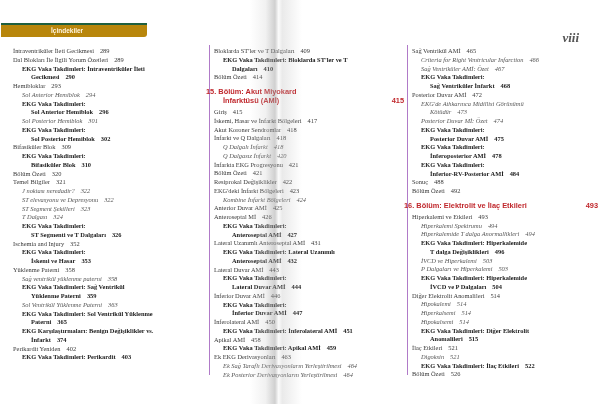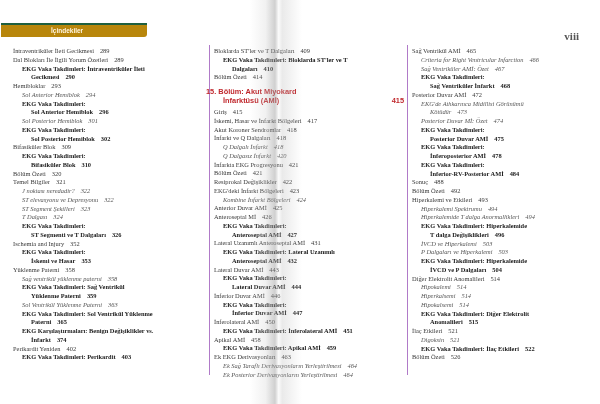--- a/index.html
+++ b/index.html
@@ -26,21 +26,21 @@
     border-top: 2px solid #1f5f3f;
     border-bottom-right-radius: 3px;
   }
   .header-title {
     position: absolute; left: 50px; top: 0px;
     font-family: "Liberation Sans", "DejaVu Sans", sans-serif;
     font-weight: bold; font-size: 6.5px; color: #fff6e0; line-height: 11px;
   }
   .page-num {
     position: absolute; right: 21px; top: 30px;
-    font-family: "Liberation Serif", serif; font-weight: bold; font-size: 11px; color: #555;
+    font-family: "Liberation Serif", serif; font-weight: bold; font-size: 13px; color: #555; font-style: italic;
   }
   .divider { position: absolute; width: 1px; background: #b07ac8; top: 45px; height: 330px; }
   .col { position: absolute; top: 47px; font-size: 6.4px; line-height: 8.75px; }
   .col1 { left: 13px; width: 196px; }
   .col2 { left: 214px; width: 190px; }
   .col3 { left: 412px; width: 186px; }
   .e { white-space: nowrap; }
   .l1 { padding-left: 0; }
   .l2 { padding-left: 9px; }
   .l3 { padding-left: 18px; }
@@ -169,20 +169,24 @@
       <div class="e l2 i"><span>Posterior Duvar Mİ: Özet</span><span class="n">474</span></div>
       <div class="e l2 b"><span>EKG Vaka Takdimleri:</span></div>
       <div class="e l3 b"><span>Posterior Duvar AMİ</span><span class="n">475</span></div>
       <div class="e l2 b"><span>EKG Vaka Takdimleri:</span></div>
       <div class="e l3 b"><span>İnferoposterior AMİ</span><span class="n">478</span></div>
       <div class="e l2 b"><span>EKG Vaka Takdimleri:</span></div>
       <div class="e l3 b"><span>İnferior-RV-Posterior AMİ</span><span class="n">484</span></div>
       <div class="e l1 "><span>Sonuç</span><span class="n">488</span></div>
       <div class="e l1 "><span>Bölüm Özeti</span><span class="n">492</span></div>
     </div>
+  <div class="chapter">
+    <div>16. Bölüm: Elektrolit ve İlaç Etkileri</div>
+    <span class="num">493</span>
+  </div>
   <div>
       <div class="e l1 "><span>Hiperkalemi ve Etkileri</span><span class="n">493</span></div>
       <div class="e l2 i"><span>Hiperkalemi Spektrumu</span><span class="n">494</span></div>
       <div class="e l2 i"><span>Hiperkalemide T dalga Anormallikleri</span><span class="n">494</span></div>
       <div class="e l2 b"><span>EKG Vaka Takdimleri: Hiperkalemide</span></div>
       <div class="e l3 b"><span>T dalga Değişiklikleri</span><span class="n">496</span></div>
       <div class="e l2 i"><span>İVCD ve Hiperkalemi</span><span class="n">503</span></div>
       <div class="e l2 i"><span>P Dalgaları ve Hiperkalemi</span><span class="n">503</span></div>
       <div class="e l2 b"><span>EKG Vaka Takdimleri: Hiperkalemide</span></div>
       <div class="e l3 b"><span>İVCD ve P Dalgaları</span><span class="n">504</span></div>

